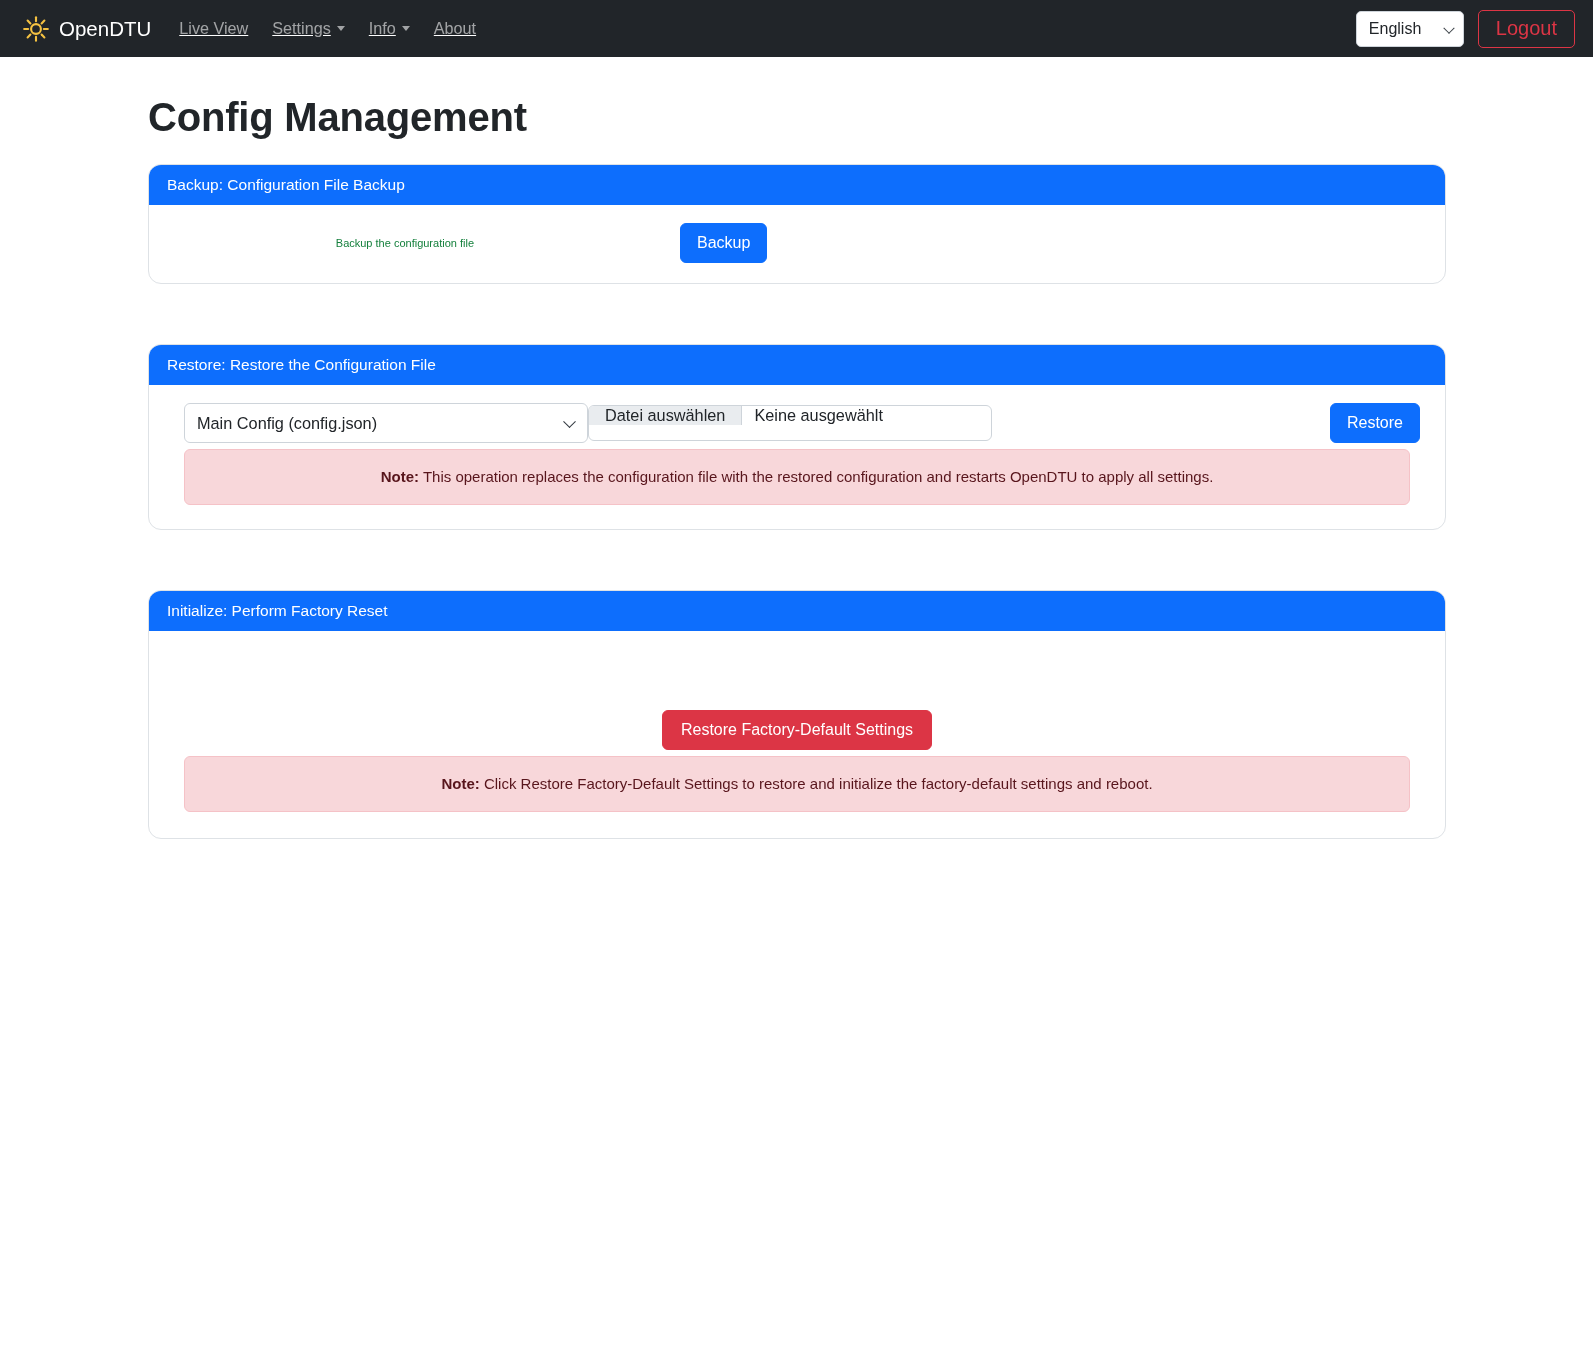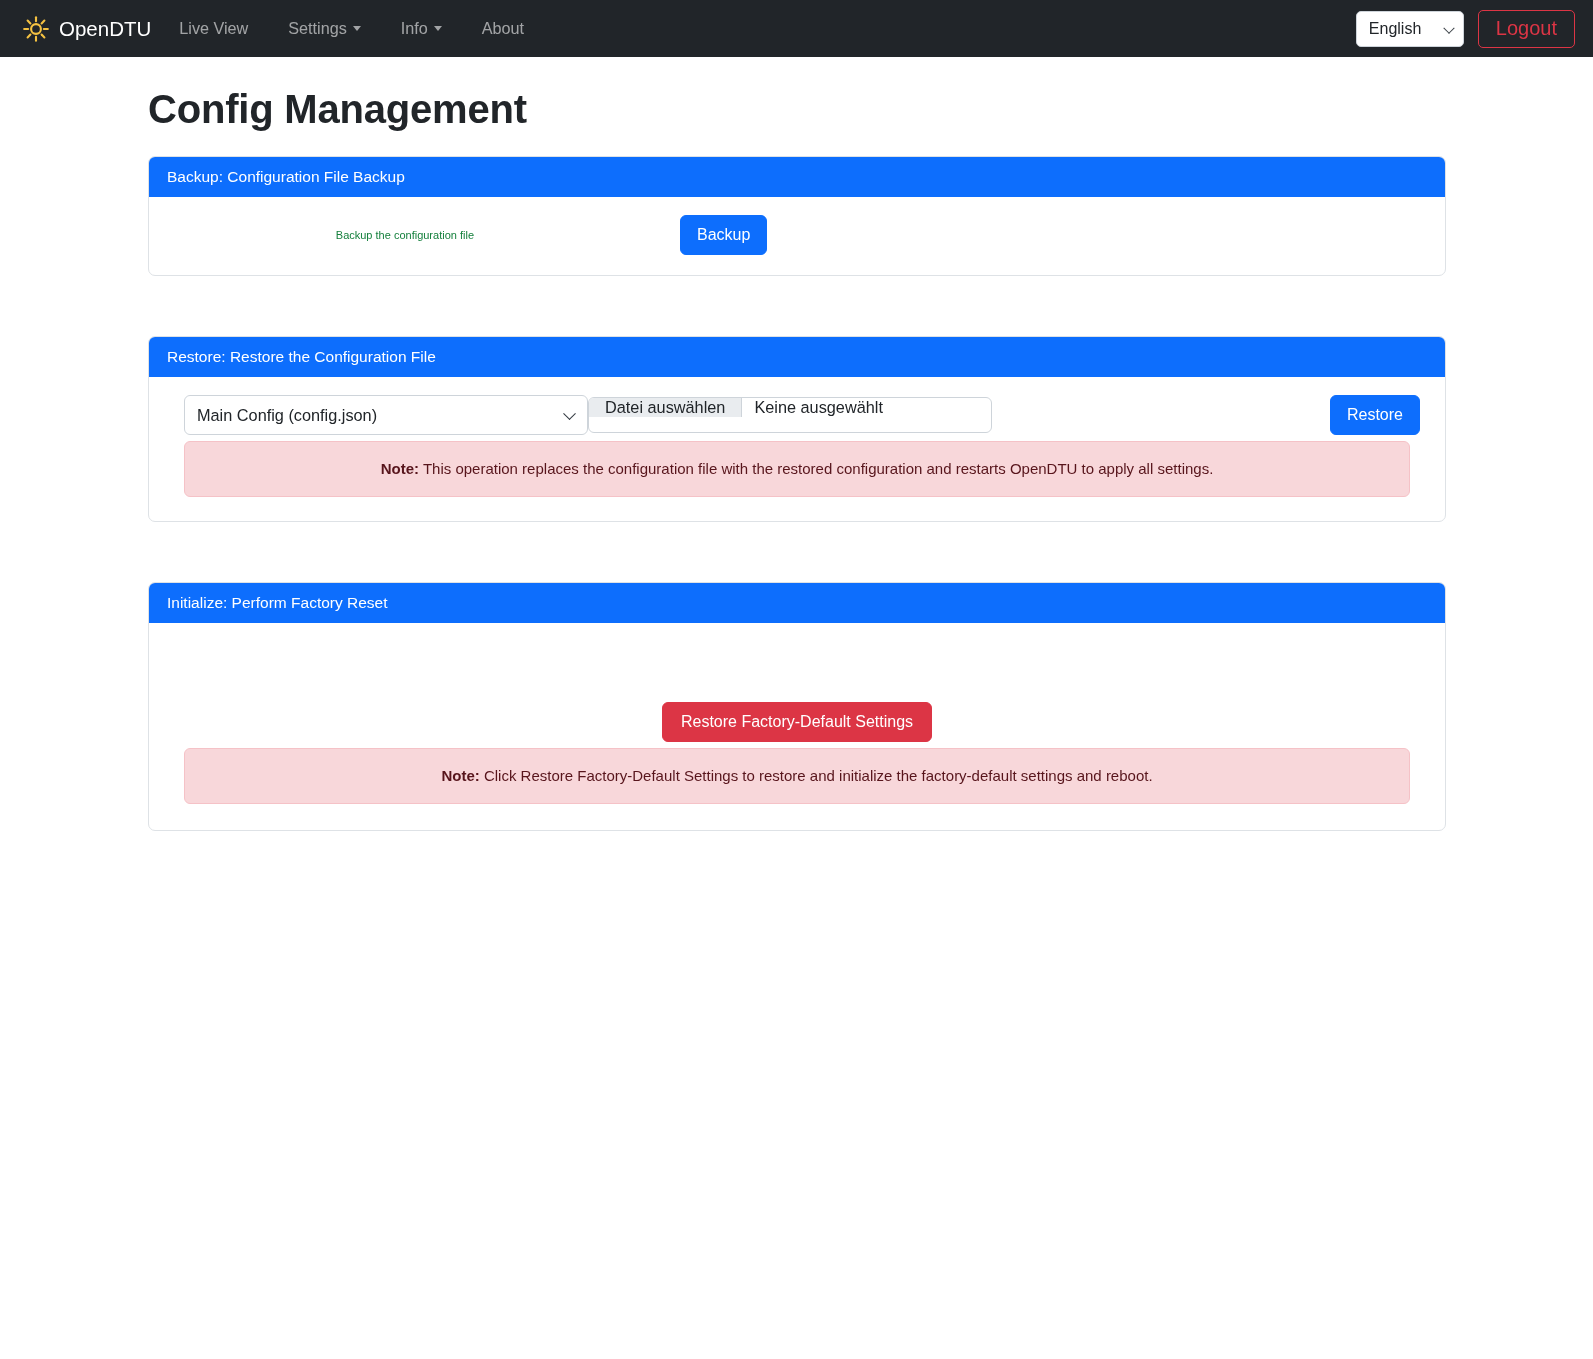--- a/index.html
+++ b/index.html
@@ -35,22 +35,23 @@
     white-space: nowrap;
   }
   .brand-logo {
     width: 28px;
     height: 28px;
     display: block;
   }
   .nav-links {
     display: flex;
     align-items: center;
-    gap: 16px;
+    gap: 0px;
     margin-left: 4px;
+    text-decoration: underline;
   }
   .nav-link {
     color: rgba(255,255,255,0.58);
     font-size: 16.2px;
     padding: 8px 12px;
     text-decoration: none;
     white-space: nowrap;
     display: flex;
     align-items: center;
     gap: 5px;
@@ -106,30 +107,30 @@
     padding: 0 17px;
     font-size: 20px;
     font-family: "Liberation Sans", sans-serif;
     cursor: pointer;
   }
 
   
   .page-title {
     font-size: 40px;
     font-weight: bold;
-    margin: 30px 0 24px 148px;
+    margin: 38px 0 24px 148px;
     letter-spacing: -0.2px;
   }
   .container {
     width: 1298px;
     margin-left: 148px;
   }
   .card {
     border: 1px solid #dee2e6;
-    border-radius: 7px;
+    border-radius: 13px;
     background: #ffffff;
     margin-bottom: 60px;
     overflow: hidden;
   }
   .card-header {
     background: #0d6efd;
     color: #ffffff;
     font-size: 15.5px;
     padding: 11px 18px;
   }

